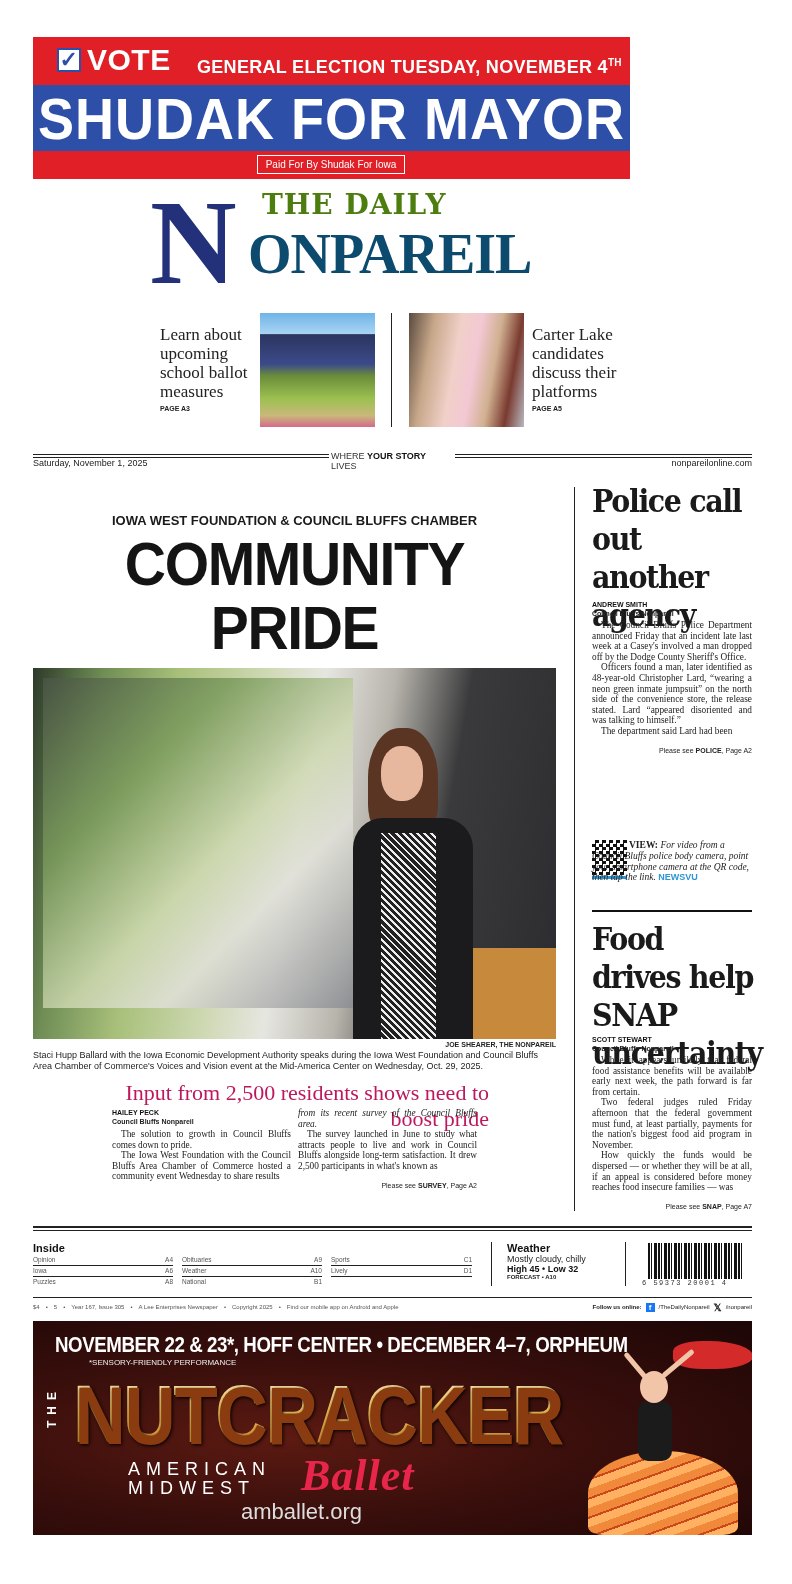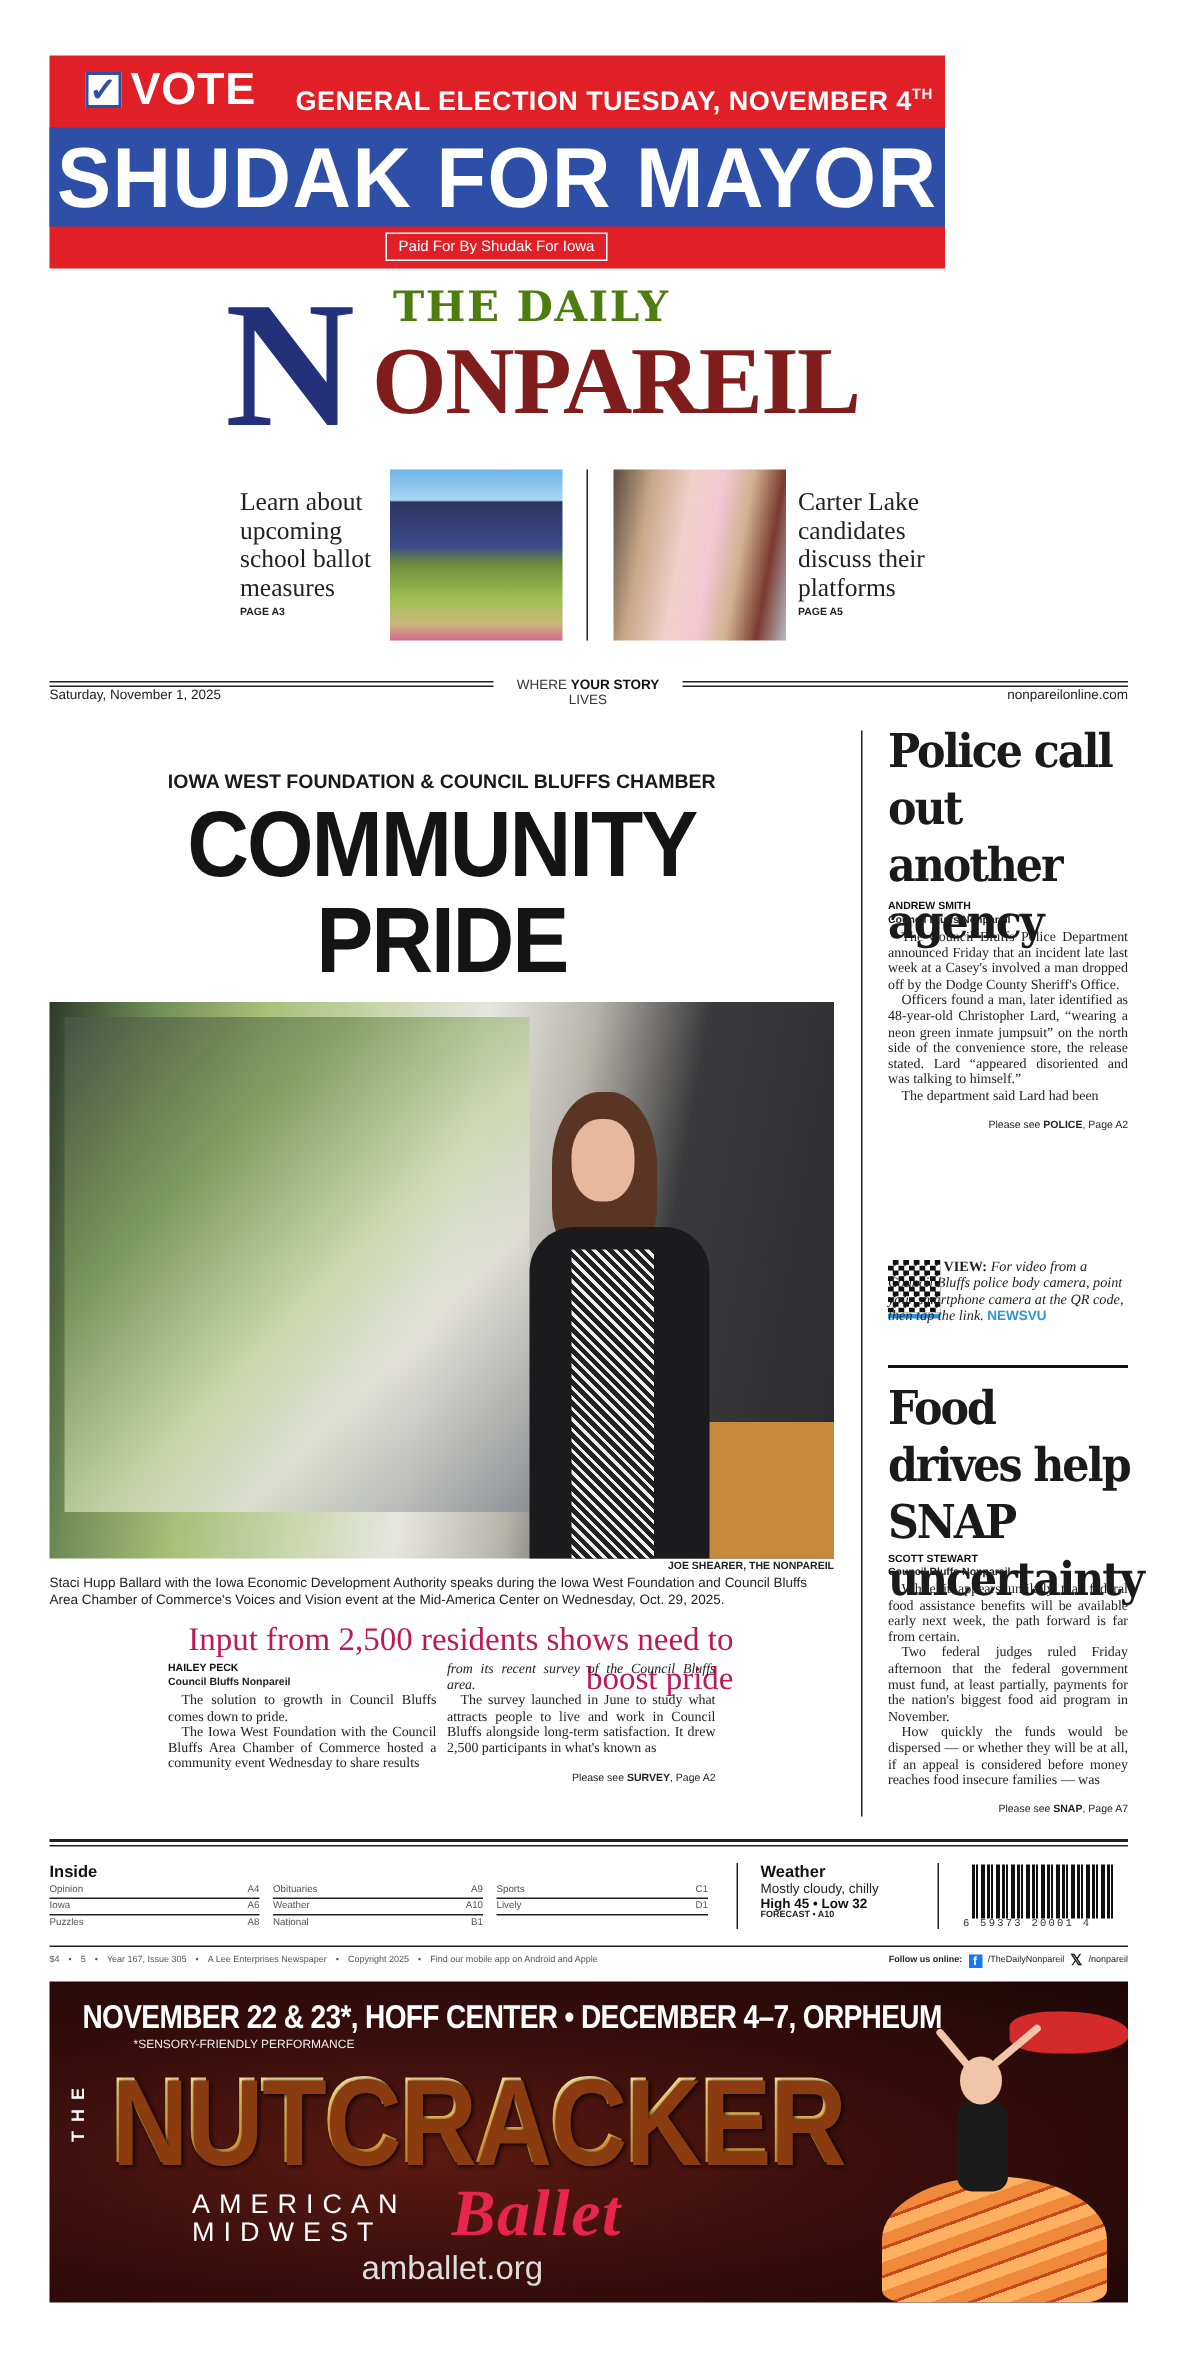--- a/index.html
+++ b/index.html
@@ -13,31 +13,31 @@
   #top-ad .chk { width: 24px; height: 24px; background: #fff; border: 2px solid #2d4fa8; color: #2d4fa8; font-size: 22px; line-height: 20px; text-align: center; font-weight: bold; }
   #top-ad .election { position: absolute; left: 164px; top: 20px; color: #fff; font-weight: bold; font-size: 18px; letter-spacing: 0.3px; }
   #top-ad .election sup { font-size: 10px; }
   #top-ad .mayor { position: absolute; left: 0; width: 100%; top: 52px; text-align: center; color: #fff; font-weight: bold; font-size: 54px; line-height: 60px; letter-spacing: 1px; transform: scaleY(1.05); }
   #top-ad .paid { position: absolute; left: 224px; top: 118px; width: 148px; height: 19px; border: 1px solid #fff; color: #fff; font-size: 10px; line-height: 17px; text-align: center; }
 
   
   #masthead { left: 150px; top: 188px; width: 485px; height: 105px; }
   #masthead .the-daily { position: absolute; left: 112px; top: 0px; font-family: "DejaVu Serif", serif; color: #4d7c0f; font-size: 28px; font-weight: bold; letter-spacing: 1px; }
   #masthead .big-n { position: absolute; left: 0; top: 0; font-family: "Liberation Serif", serif; color: #23307a; font-size: 120px; line-height: 110px; font-weight: bold; }
-  #masthead .rest { position: absolute; left: 98px; top: 28px; font-family: "Liberation Serif", serif; color: #7f1d1d; font-size: 64px; line-height: 76px; font-weight: bold; letter-spacing: -1px; }
+  #masthead .rest { position: absolute; left: 98px; top: 28px; font-family: "Liberation Serif", serif; color: #0c4a6e; font-size: 56px; line-height: 76px; font-weight: bold; letter-spacing: -1px; }
 
   
   .teaser-text { font-family: "Liberation Serif", serif; font-size: 17px; line-height: 19px; color: #222; }
   .teaser-page { font-size: 7px; font-weight: bold; color: #222; }
   .photo { background: #888; overflow: hidden; }
 
   
   #folio { left: 33px; top: 451px; width: 719px; height: 18px; }
   #folio .rule { position: absolute; top: 3px; height: 4px; border-top: 1.5px solid #222; border-bottom: 1px solid #222; }
-  #folio .tag { position: absolute; left: 298px; top: 0; width: 122px; text-align: center; font-size: 9px; color: #333; }
+  #folio .tag { position: absolute; left: 298px; top: 0; width: 122px; font-size: 9px; color: #333; }
   #folio .tag b { color: #111; }
   #folio .date { position: absolute; left: 0; top: 7px; font-size: 9px; color: #222; }
   #folio .site { position: absolute; right: 0; top: 7px; font-size: 9px; color: #222; }
 
   
   #kicker { left: 33px; top: 513px; width: 523px; text-align: center; font-weight: bold; font-size: 13px; color: #1a1a1a; }
   #headline { left: 33px; top: 532px; width: 523px; text-align: center; font-weight: bold; font-size: 62px; line-height: 64px; color: #141414; letter-spacing: -1.5px; transform: scaleX(0.92); transform-origin: center top; }
   #main-photo { left: 33px; top: 668px; width: 523px; height: 371px; background: linear-gradient(100deg, #2d3a2a 0%, #6f8d55 12%, #a8c07a 25%, #cfd9b4 40%, #e6e6e0 50%, #b7b4ac 62%, #3a3a3c 75%, #2c2c30 100%); }
   #main-photo .screen { position: absolute; left: 10px; top: 10px; width: 310px; height: 330px; background: linear-gradient(135deg, #4a5545 0%, #7a9a5c 30%, #cdd8b0 55%, #e0e0d8 70%, #8a8c92 100%); opacity: 0.85; }
   #main-photo .person { position: absolute; left: 290px; top: 60px; width: 150px; height: 311px; }

